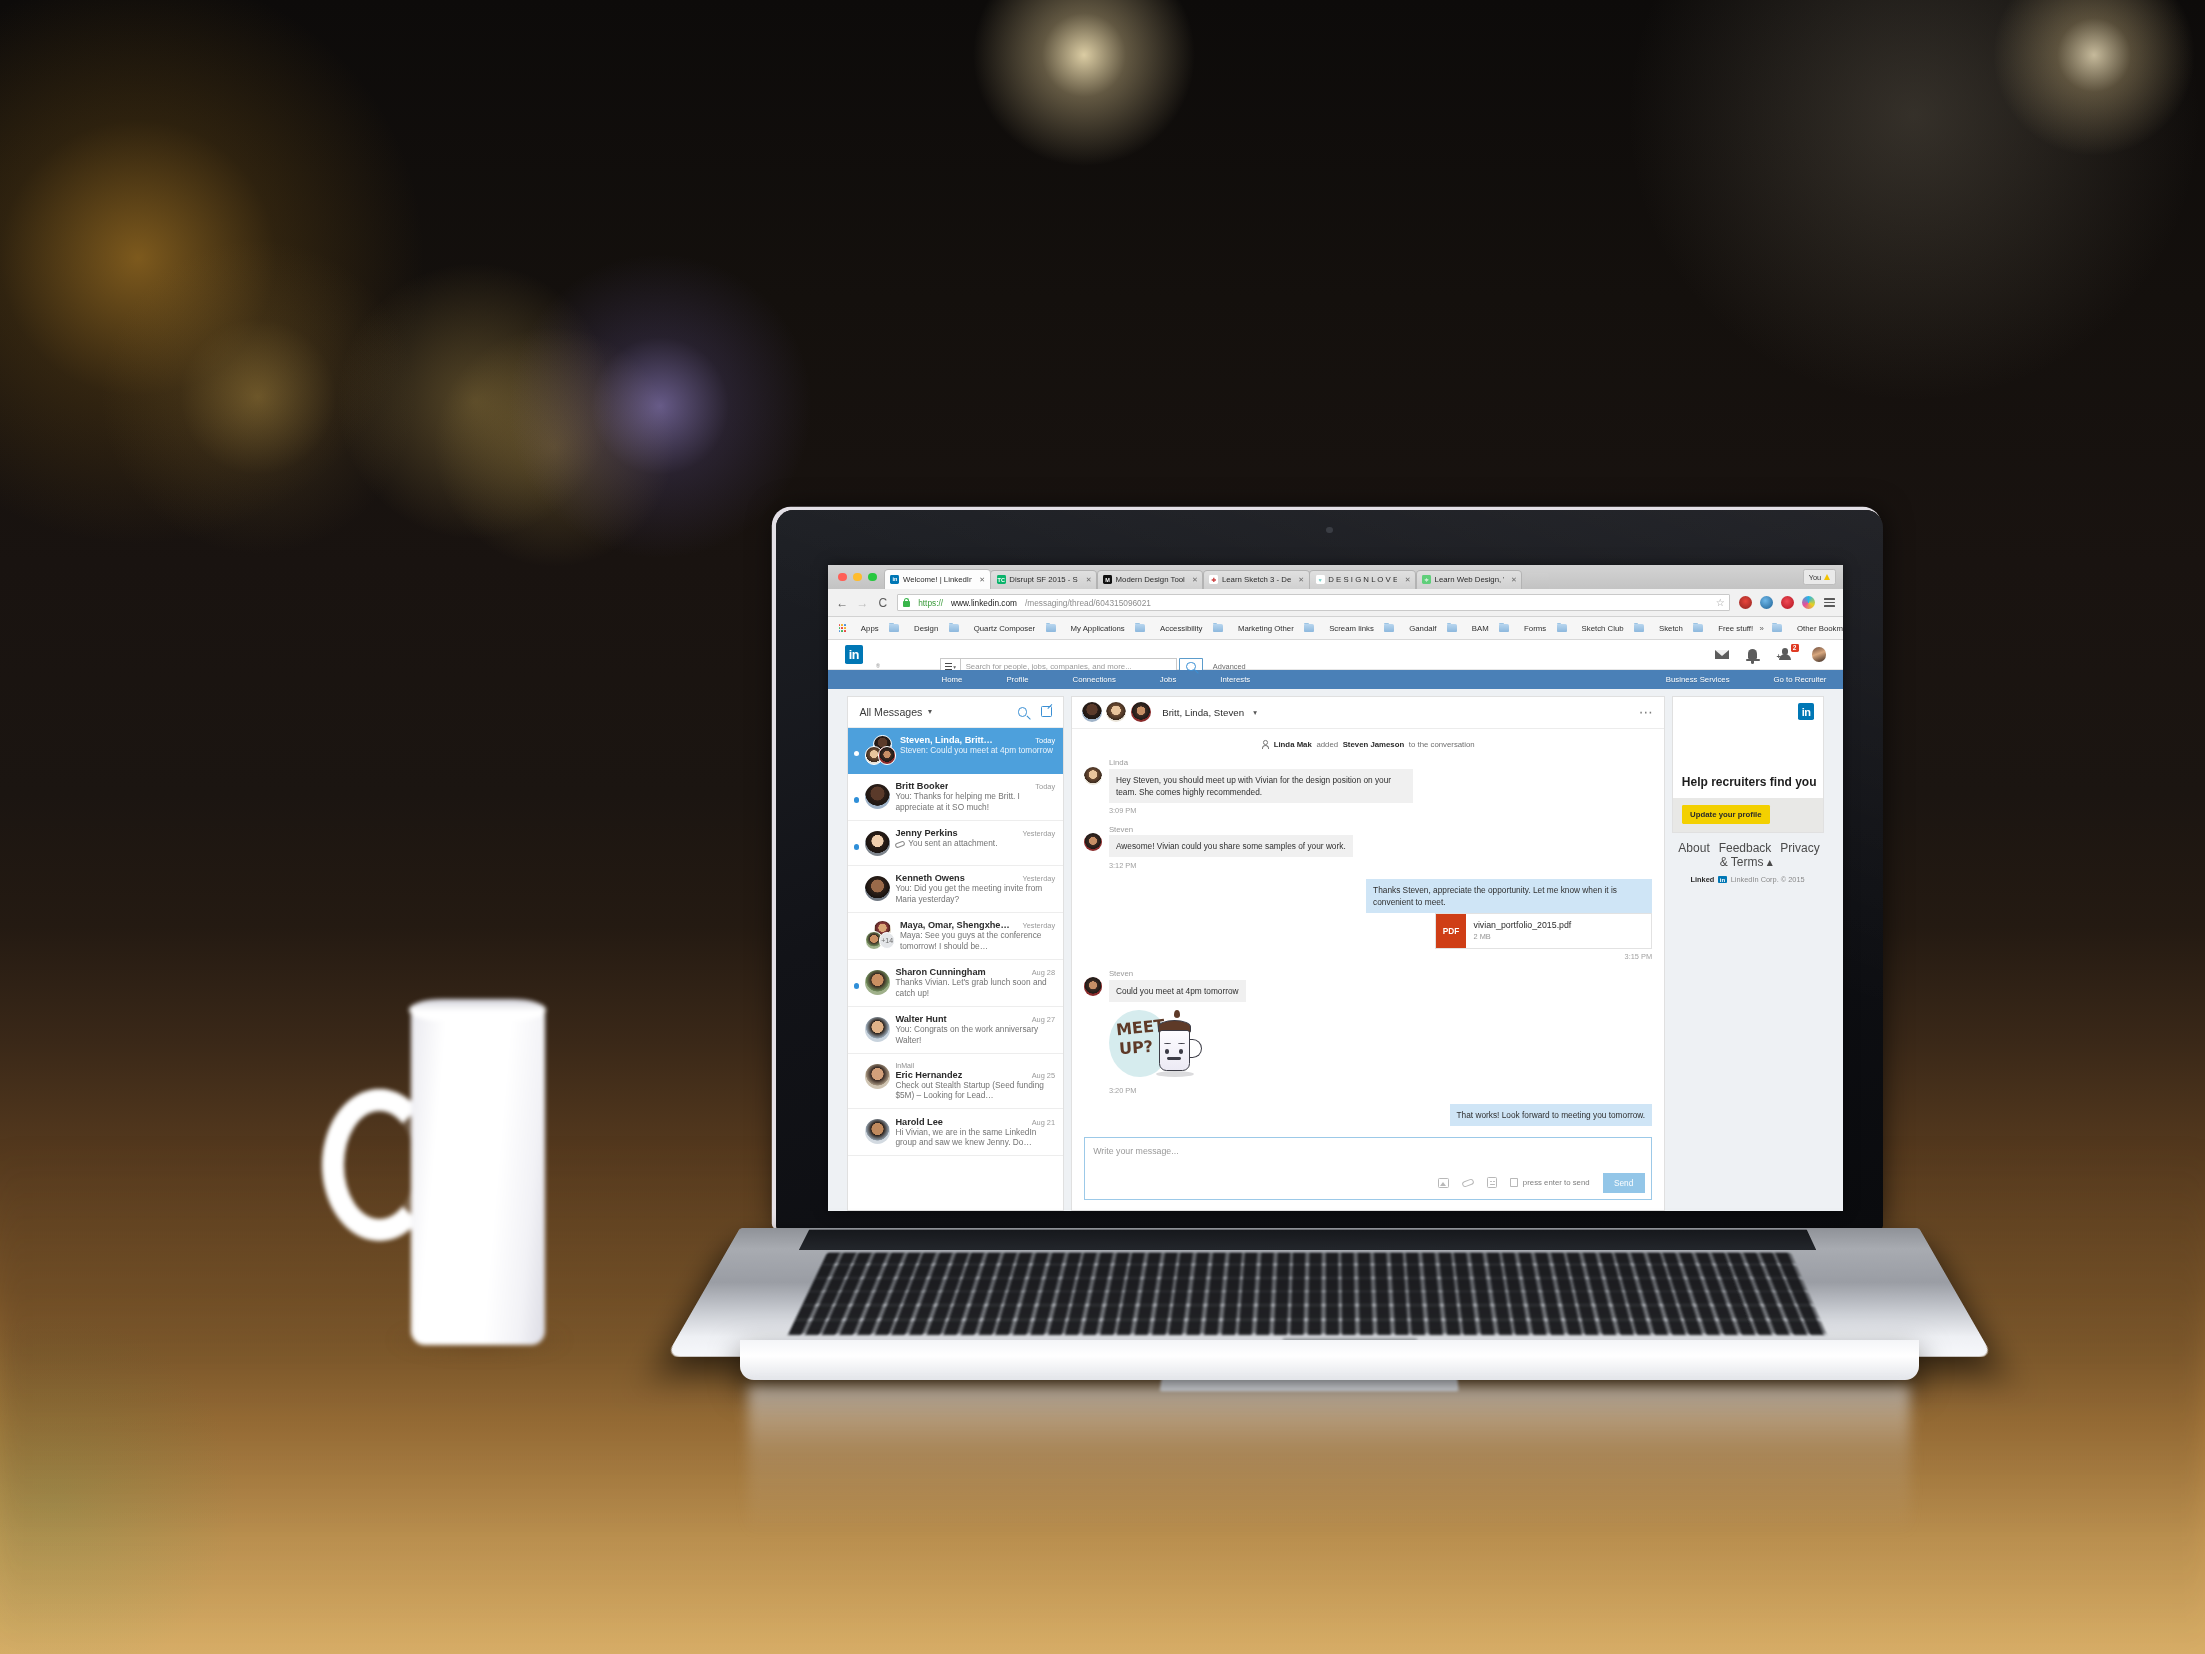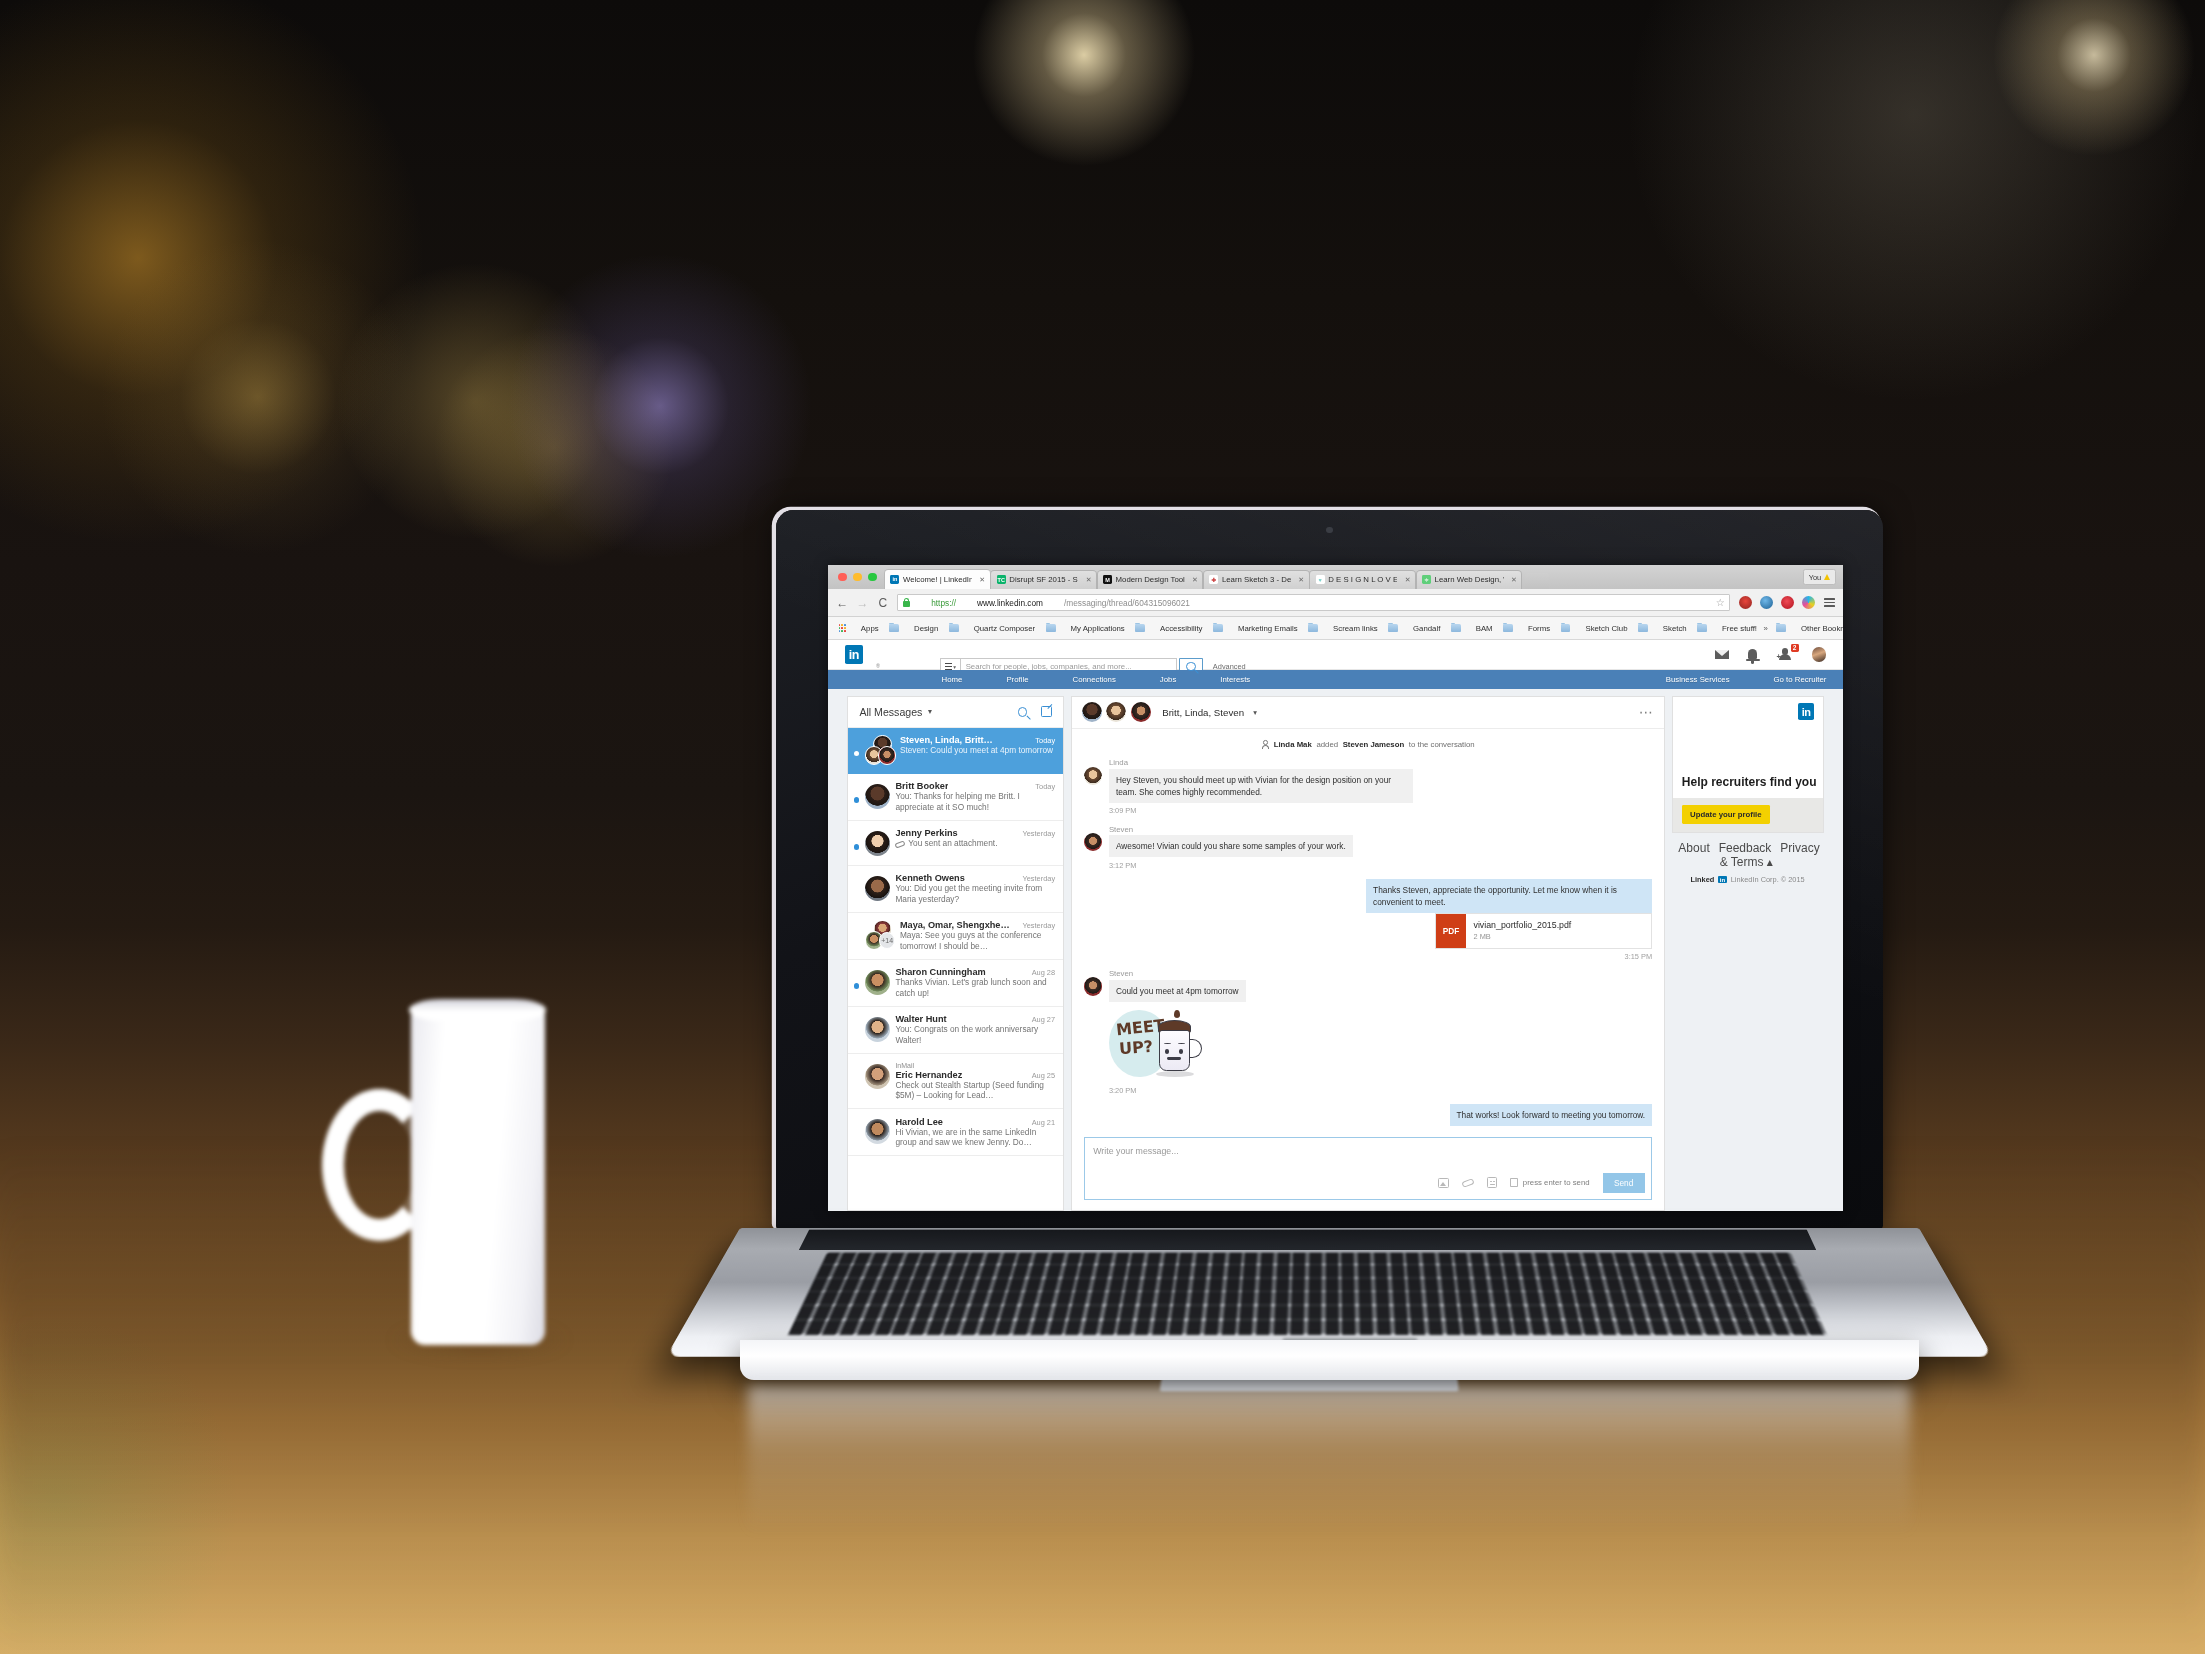--- a/index.html
+++ b/index.html
@@ -148,21 +148,21 @@
   .warn-tri { width:0;height:0;border-left:3.7px solid transparent;border-right:3.7px solid transparent;border-bottom:6.5px solid #f2c200; }
 
   .omnibar {
     height:28px; background:#f1f1f1; border-bottom:0.5px solid #d2d2d2;
     display:flex; align-items:center; gap:8.3px; padding:0 8.3px;
   }
   .navbtn { font-size:12px; color:#5c5c5c; width:12px; text-align:center; }
   .navbtn.dim { color:#bdbdbd; }
   .urlbox {
     flex:1; height:16.6px; background:#fff; border:0.5px solid #c9c9c9; border-radius:1px;
-    display:flex; align-items:center; padding:0 4.6px; gap:21px; font-size:8.3px;
+    display:flex; align-items:center; padding:0 4.6px; gap:8px; font-size:8.3px;
   }
   .lock { width:7.4px; height:8.8px; position:relative; flex:none; }
   .lock-body { position:absolute; bottom:0; width:7.4px; height:5.5px; background:#39b54a; border-radius:0.9px; }
   .lock-sh { position:absolute; top:0; left:1.4px; width:4.6px; height:4.6px; border:1.4px solid #39b54a; border-bottom:none; border-radius:2.8px 2.8px 0 0; }
   .url-scheme { color:#3a9b3a; }
   .url-host { color:#1a1a1a; }
   .url-path { color:#8d8d8d; }
   .star { font-size:10px; color:#9a9a9a; }
   .ext { width:13px; height:13px; border-radius:50%; flex:none; }
   .hamb { width:11px; display:flex; flex-direction:column; gap:2.3px; }
@@ -457,21 +457,21 @@
           <span class="bm">
               <span class="folder"></span>
               <span>My Applications</span>
             </span>
           <span class="bm">
               <span class="folder"></span>
               <span>Accessibility</span>
             </span>
           <span class="bm">
               <span class="folder"></span>
-              <span>Marketing Emails</span>
+              <span>Marketing Other</span>
             </span>
           <span class="bm">
               <span class="folder"></span>
               <span>Scream links</span>
             </span>
           <span class="bm">
               <span class="folder"></span>
               <span>Gandalf</span>
             </span>
           <span class="bm">

